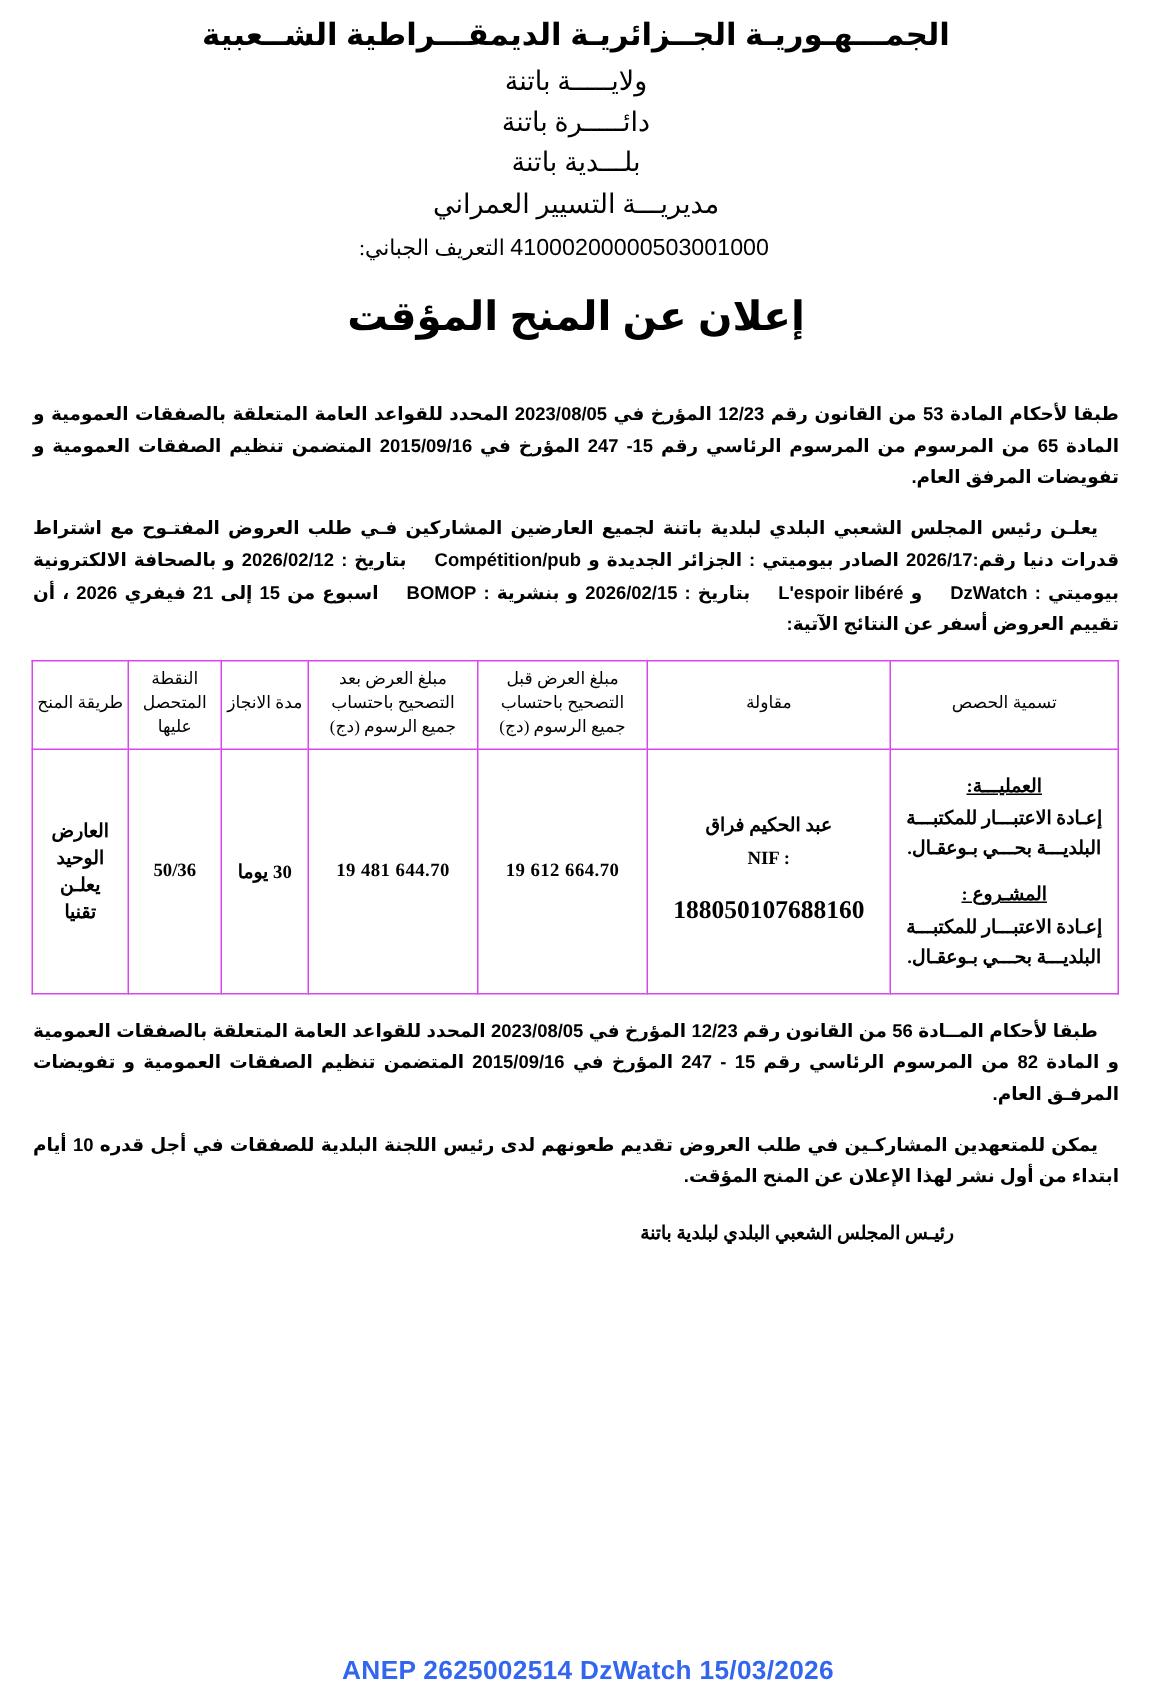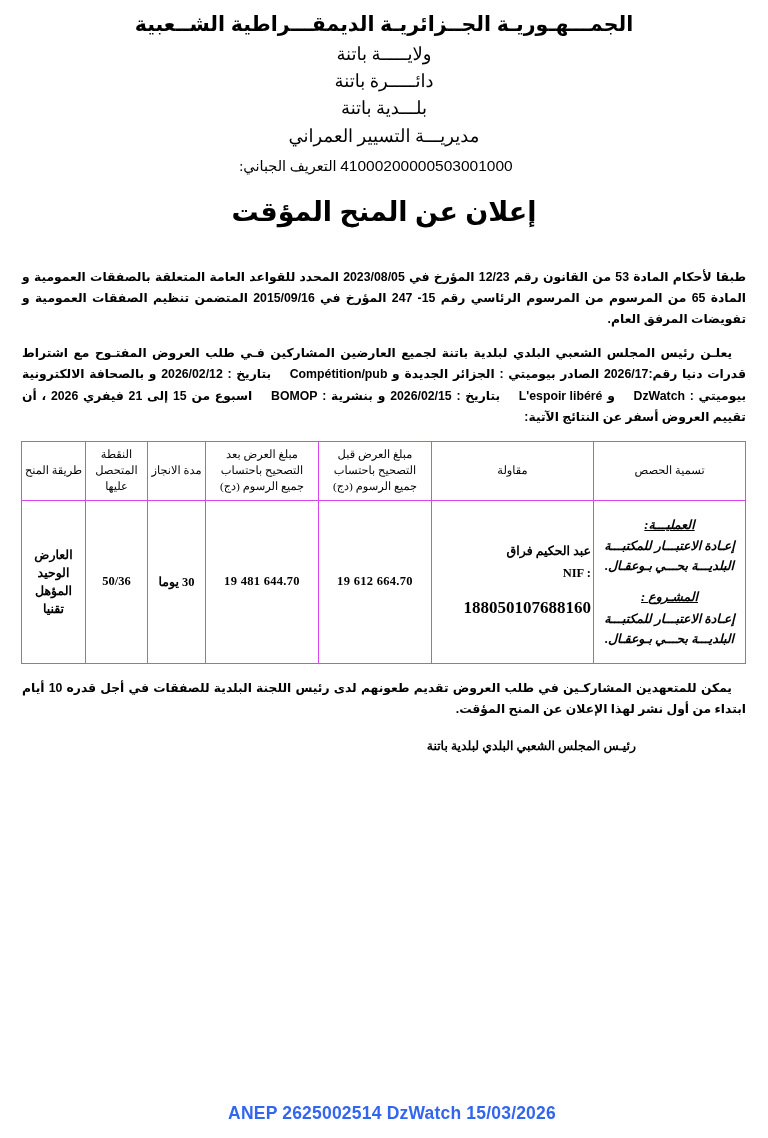--- a/index.html
+++ b/index.html
@@ -115,36 +115,34 @@
     height: 152px;
     font-family: "Liberation Serif", "DejaVu Serif", serif;
     font-weight: bold;
     font-size: 12.5px;
   }
   td.cell-lots {
     text-align: center;
     font-size: 12.4px;
     line-height: 1.62;
     padding: 5px 8px;
-    font-style: italic;
   }
   td.cell-lots .lot-head {
     text-decoration: underline;
     display: block;
     margin-bottom: 1px;
   }
   td.cell-lots .lot-body {
     display: block;
     letter-spacing: 0.2px;
   }
   td.cell-lots .lot-gap { display: block; height: 11px; }
   td.cell-contractor {
     font-size: 12.6px;
     line-height: 1.75;
-    text-align: right;
   }
   td.cell-contractor .nif-label {
     font-family: "Liberation Serif", "DejaVu Serif", serif;
     direction: ltr;
     unicode-bidi: embed;
     display: inline-block;
   }
   td.cell-contractor .nif-value {
     display: block;
     direction: ltr;
@@ -273,27 +271,28 @@
             <span class="nif-label">NIF :</span>
             <span class="nif-value">188050107688160</span>
           </td>
           <td class="cell-amount">19 612 664.70</td>
           <td class="cell-amount">19 481 644.70</td>
           <td class="cell-duration">30 يوما</td>
           <td class="cell-score">50/36</td>
           <td class="cell-method">
             <span>العارض</span>
             <span>الوحيد</span>
-            <span>المؤهل</span>
+            <span>يعلـن</span>
             <span>تقنيا</span>
           </td>
         </tr>
       </tbody>
     </table>
 
+    <p class="para indent">طبقا لأحكام المــادة 56 من القانون رقم 12/23 المؤرخ في 2023/08/05 المحدد للقواعد العامة المتعلقة بالصفقات العمومية و المادة 82 من المرسوم الرئاسي رقم 15 - 247 المؤرخ في 2015/09/16 المتضمن تنظيم الصفقات العمومية و تفويضات المرفـق العام.</p>
 
     <p class="para indent">يمكن للمتعهدين المشاركـين في طلب العروض تقديم طعونهم لدى رئيس اللجنة البلدية للصفقات في أجل قدره 10 أيام ابتداء من أول نشر لهذا الإعلان عن المنح المؤقت.</p>
 
 
     <div class="signature">رئيـس المجلس الشعبي البلدي لبلدية باتنة</div>
 
   </div>
 
   <div class="anep-footer" style="color: rgb(51, 102, 238);">ANEP 2625002514 DzWatch 15/03/2026</div>
 

